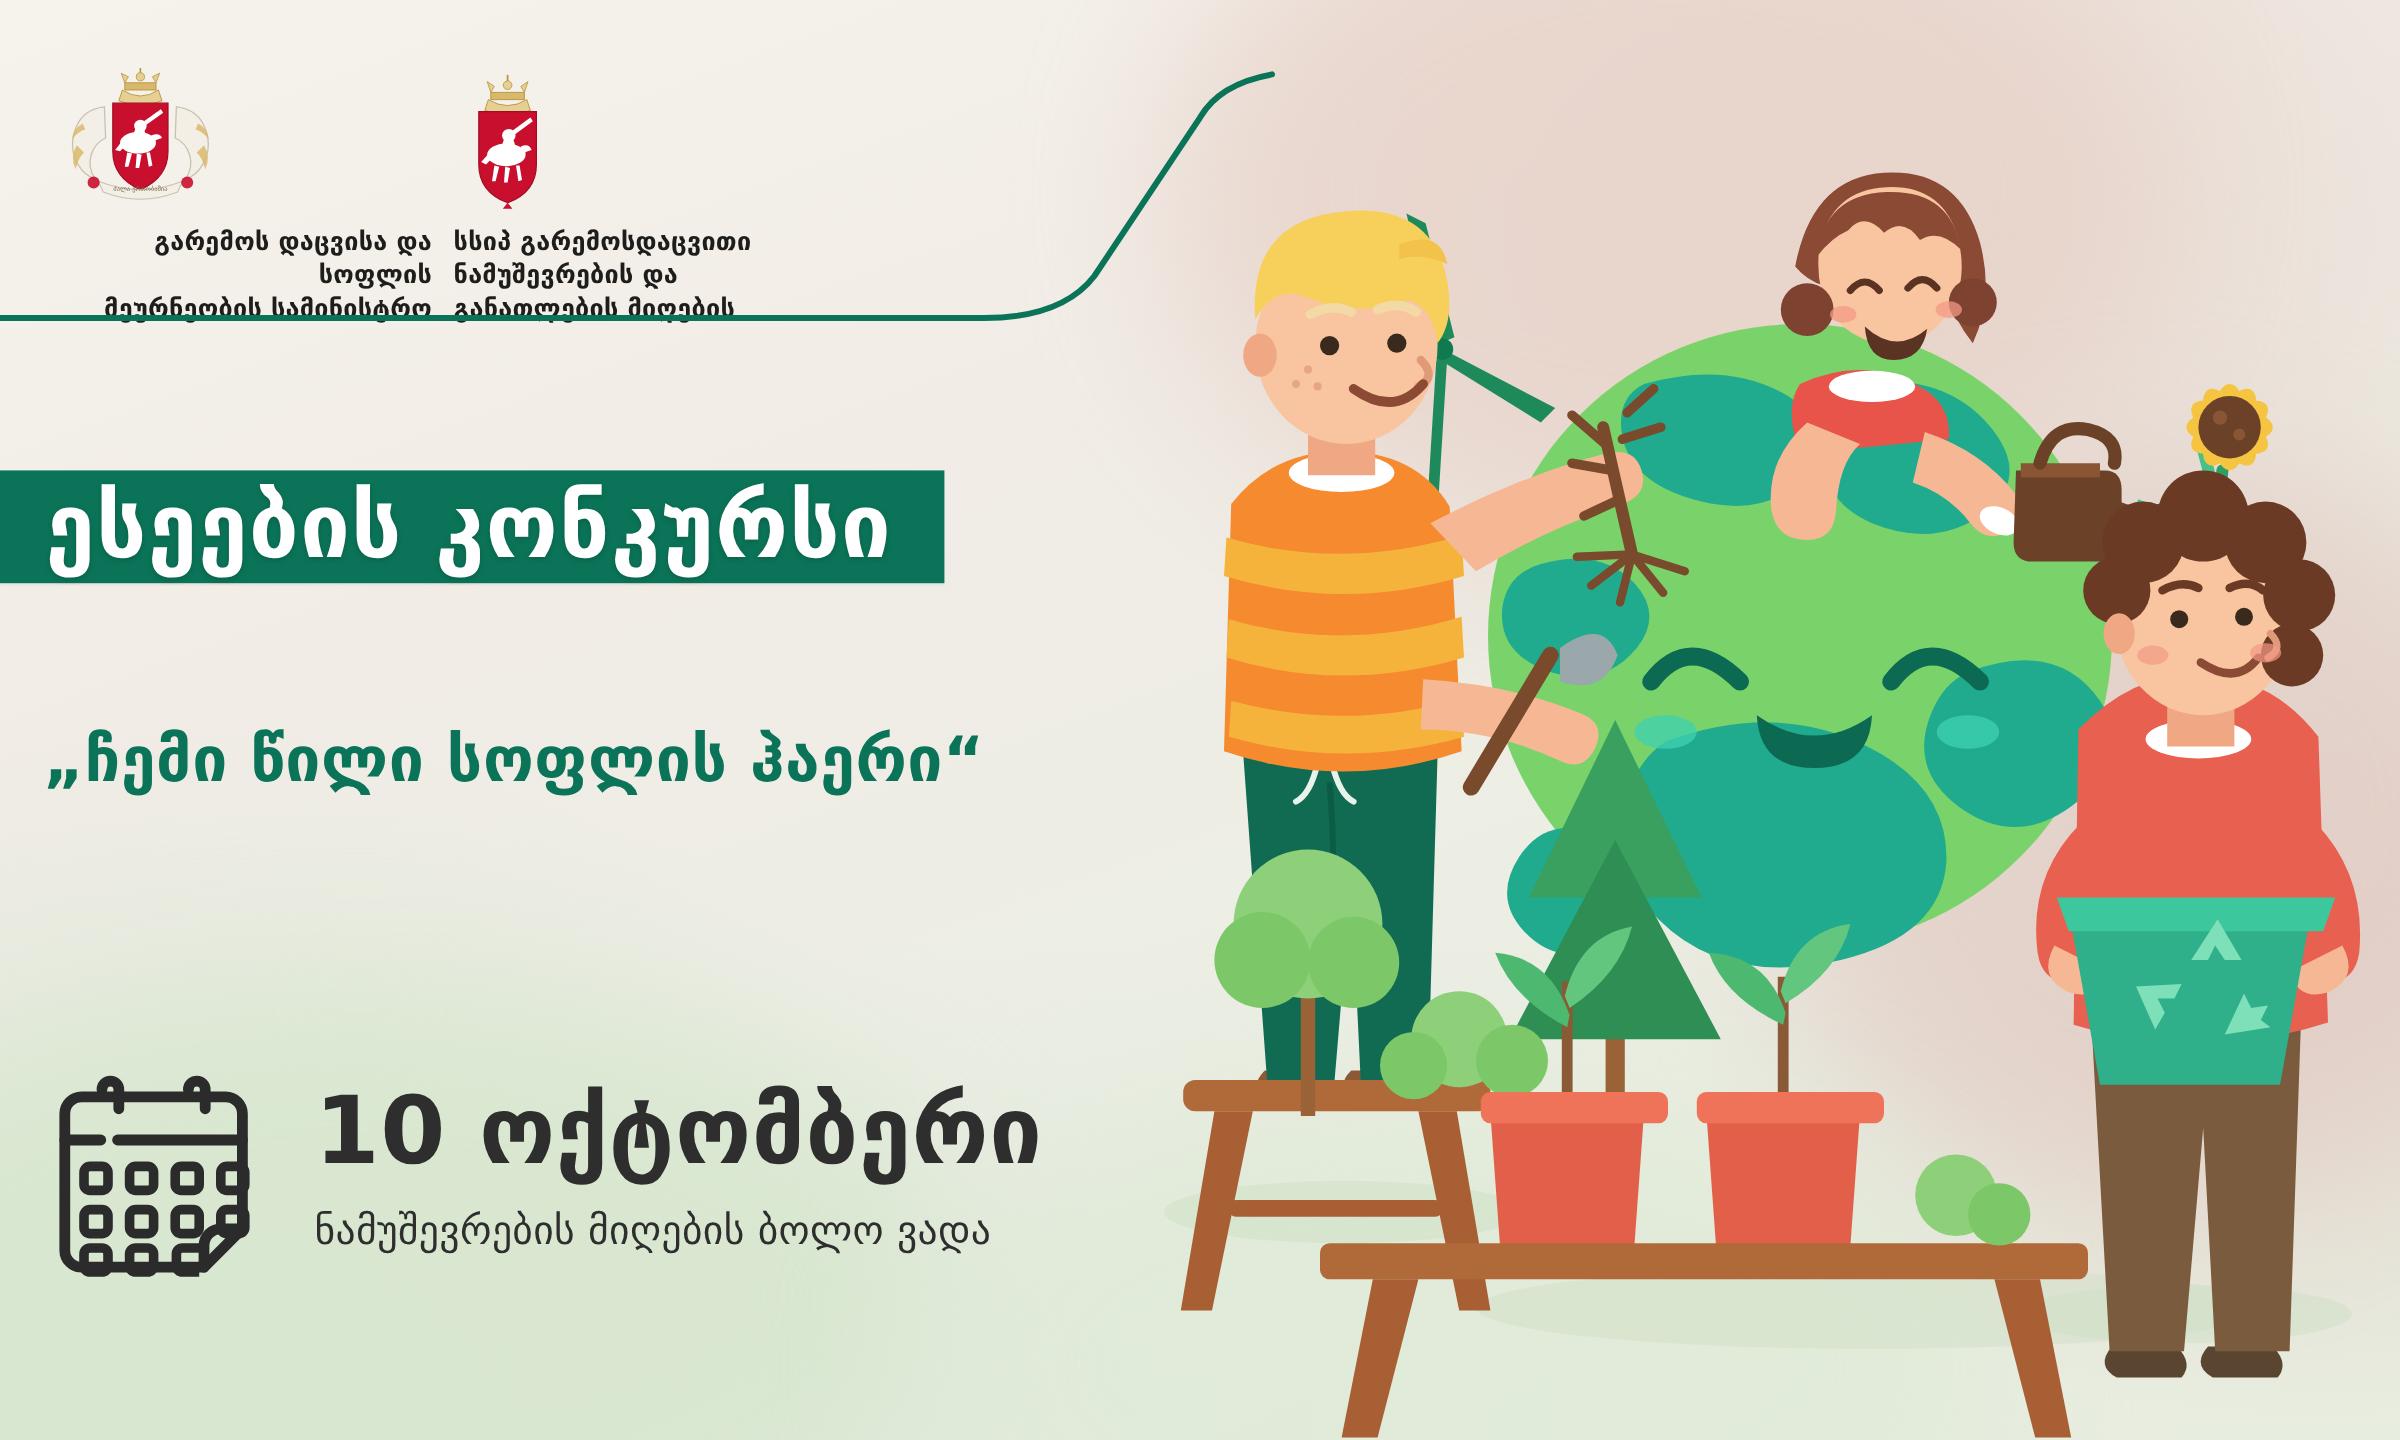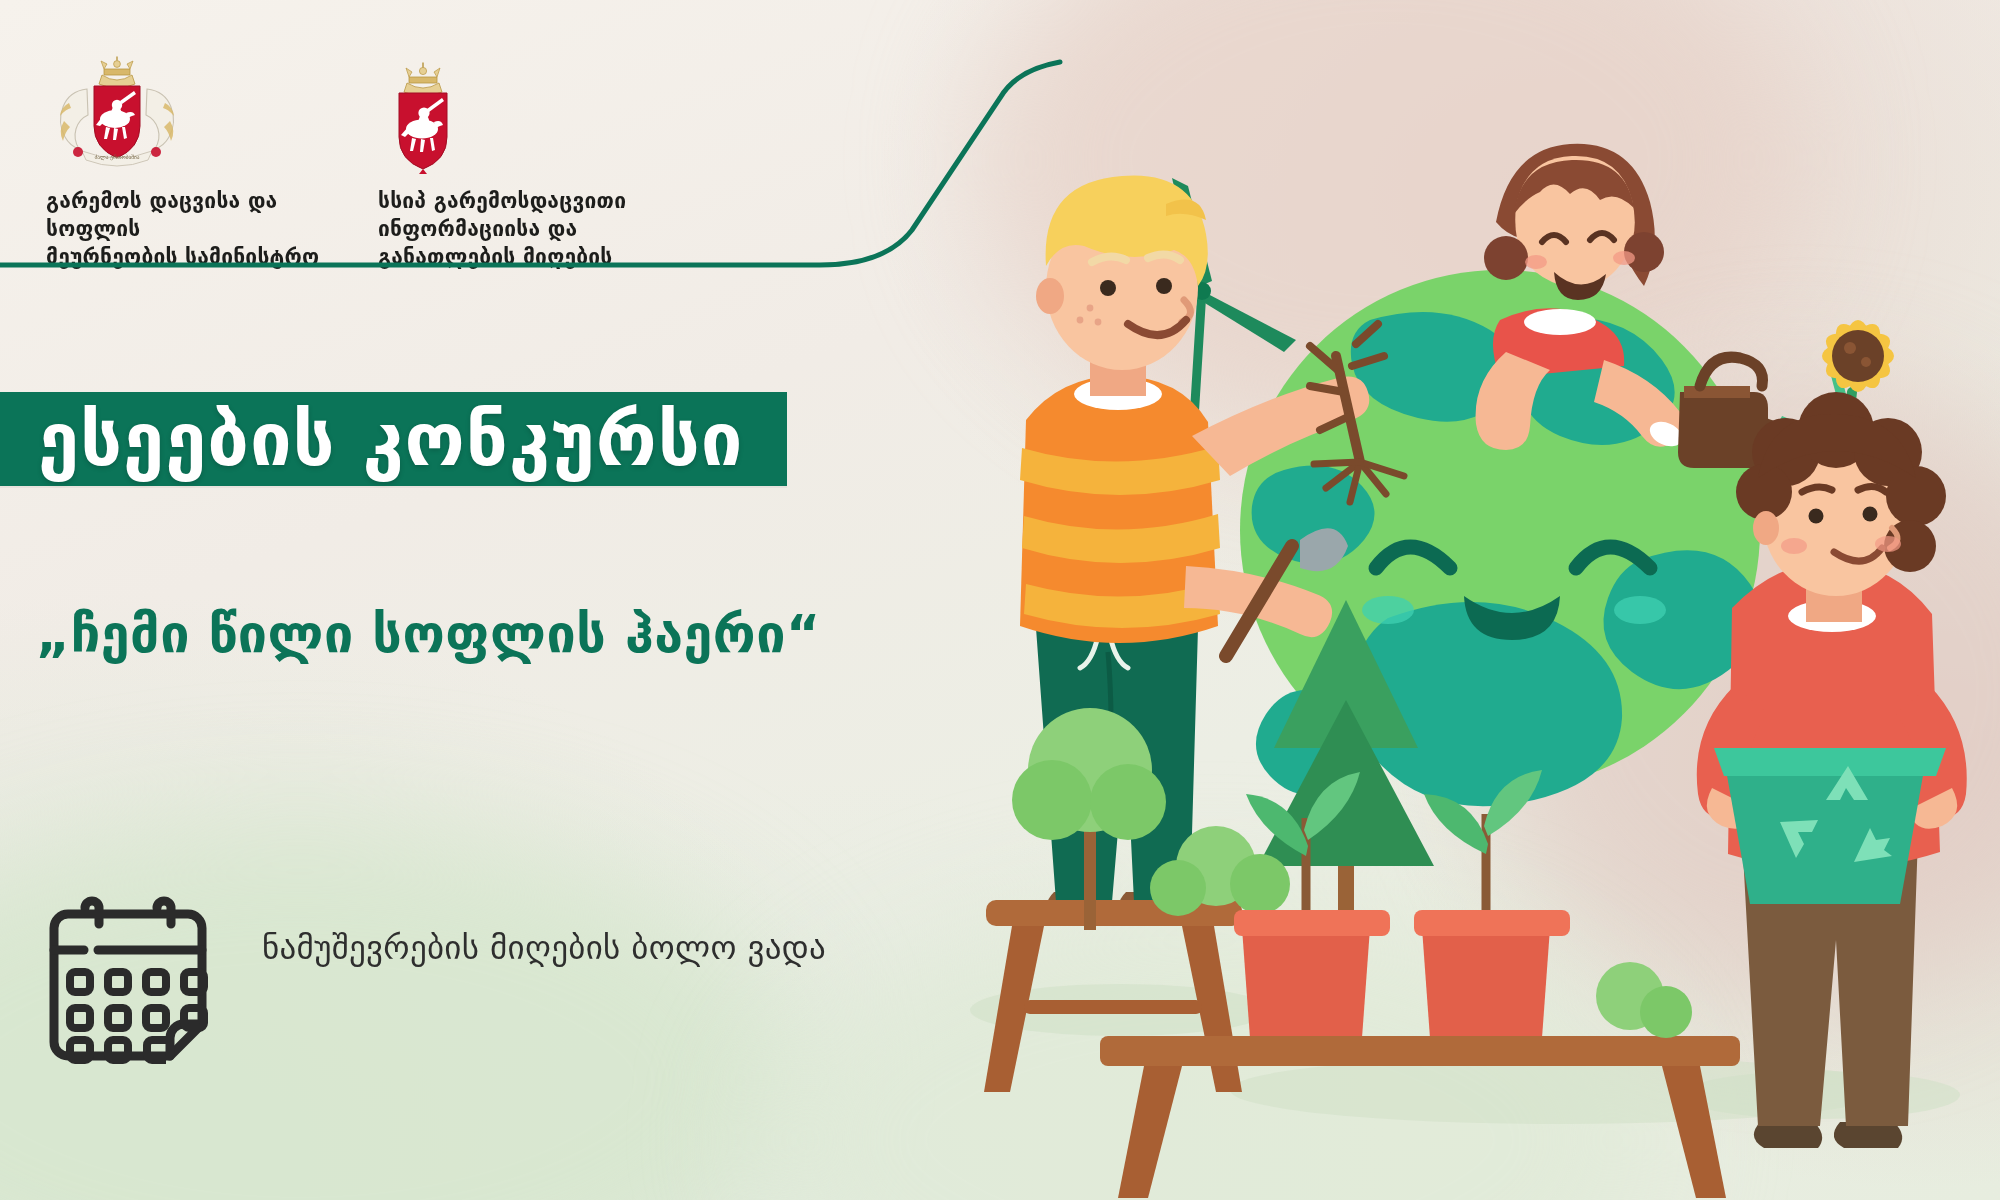--- a/index.html
+++ b/index.html
@@ -24,21 +24,21 @@
   
   #header{position:absolute;left:0;top:0;width:1000px;height:350px;}
   .logo-block{position:absolute;}
   #logo1{left:30px;top:55px;width:330px;}
   #logo2{left:378px;top:55px;width:300px;}
   .crest{position:relative;margin:0 auto;display:block;}
   .logo-caption{
     margin-top:12px;color:#1d1d1b;font-weight:700;
     font-size:21px;line-height:1.34;letter-spacing:.2px;
   }
-  #logo1 .logo-caption{text-align:left;padding-left:16px;}
+  #logo1 .logo-caption{text-align:right;padding-left:16px;}
   #logo2 .logo-caption{text-align:left;}
   #logo1 .crest{margin-left:12px;}
   #logo2 .crest{margin-left:0;}
 
   
   #divider{position:absolute;left:0;top:60px;width:1060px;height:290px;overflow:visible;}
 
   
   #title-banner{
     position:absolute;left:0;top:392px;height:94px;
@@ -148,21 +148,21 @@
           <path d="M43 84 l-1 13 l3 0 l2 -12z"></path>
           <path d="M52 83 l2 13 l3 -1 l-2 -12z"></path>
           <circle cx="46" cy="58" r="5.6"></circle>
           <path d="M42 61 q-3 7 -1 11 l10 -1 q1 -7 -2 -10z"></path>
           <path d="M49 54 l15 -11 l2 3 l-15 11z"></path>
         </g>
         <path d="M45 114 l4 5 l-8 0z" fill="#c8102e"></path>
       </svg>
       <div class="logo-caption">
         <div>სსიპ გარემოსდაცვითი</div>
-        <div>ინფორმაციისა და</div>
+        <div>ნამუშევრების და</div>
         <div>განათლების მიღების</div>
       </div>
     </div>
   </div>
 
   <svg id="divider" viewBox="0 0 1060 290" preserveAspectRatio="none">
     <path d="M0 205 H820 Q885 205 912 170 L1000 38 Q1016 10 1060 2" fill="none" stroke="#0b7458" stroke-width="5" stroke-linecap="round"></path>
   </svg>
 
   <div id="title-banner">
@@ -198,20 +198,21 @@
         <rect x="80" y="128" width="20" height="20" rx="5"></rect>
         <rect x="118" y="128" width="20" height="20" rx="5"></rect>
         <rect x="156" y="128" width="20" height="20" rx="5"></rect>
 
         <rect x="42" y="160" width="20" height="20" rx="5"></rect>
         <rect x="80" y="160" width="20" height="20" rx="5"></rect>
         <path d="M138 160 h-14 a5 5 0 0 0 -5 5 v10 a5 5 0 0 0 5 5 h14"></path>
       </g>
     </svg>
     <div id="date-text">
+      <div id="date-main">10 ოქტომბერი</div>
       <div id="date-caption">ნამუშევრების მიღების ბოლო ვადა</div>
     </div>
   </div>
 
   <svg id="illustration" viewBox="0 0 1060 1200">
 
     <ellipse cx="180" cy="1010" rx="150" ry="26" fill="#cfe0c6" opacity=".55"></ellipse>
     <ellipse cx="620" cy="1090" rx="330" ry="34" fill="#cfe0c6" opacity=".5"></ellipse>
     <ellipse cx="880" cy="1095" rx="140" ry="24" fill="#cfe0c6" opacity=".55"></ellipse>
 

